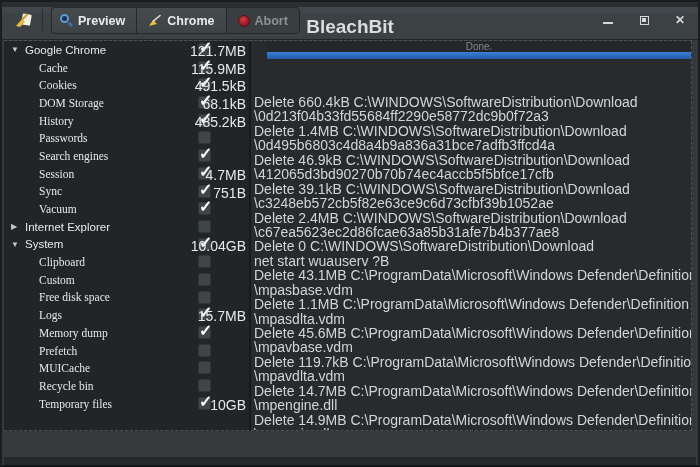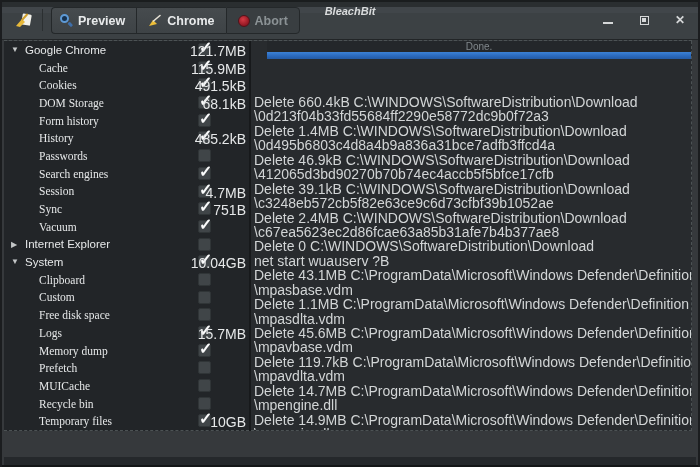--- a/index.html
+++ b/index.html
@@ -35,22 +35,22 @@
     position:absolute; left:8px; top:9px; width:5px; height:2.5px; background:#3f6ea8;
     transform:rotate(45deg); border-radius:1px;
   }
   .icon-clean { width:14px; height:13px; flex:none; }
   .icon-abort {
     width:12px; height:12px; border-radius:50%; flex:none;
     background:radial-gradient(circle at 40% 35%, #d43a44, #8c1420 75%);
     border:1px solid #51131a;
   }
   .hb-title {
-    position:absolute; left:50%; top:5px; transform:translateX(-50%);
-    color:#dadcdd; font-size:11px; font-weight:bold; white-space:nowrap;font-style:italic;
+    position:absolute; left:50%; top:16px; transform:translateX(-50%);
+    color:#dadcdd; font-size:19px; font-weight:bold; white-space:nowrap;
   }
   .win-controls { position:absolute; right:10px; top:0; height:40px; display:flex; align-items:center; gap:20px; }
   .wc { width:16px; height:16px; display:flex; align-items:center; justify-content:center; cursor:default; }
   .glyph-min { width:10px; height:2px; background:#d5d7d8; margin-top:6px; }
   .glyph-max { width:9px; height:9px; border:1px solid #d5d7d8; display:flex; align-items:center; justify-content:center; }
   .glyph-max i { display:block; width:4px; height:4px; background:#d5d7d8; }
   .glyph-close { color:#d5d7d8; font-size:12px; line-height:12px; font-weight:bold; }
   
   .content {
     position:absolute; left:2px; right:6px; top:40px; height:391px;
@@ -162,24 +162,20 @@
           <span class="tree-label lvl1">Cookies</span>
           <span class="cb checked"></span>
           <span class="size">491.5kB</span>
         </div>
         <div class="row">
           <span class="tree-label lvl1">DOM Storage</span>
           <span class="cb checked"></span>
           <span class="size">68.1kB</span>
         </div>
         <div class="row">
-          <span class="tree-label lvl1">Form history</span>
-          <span class="cb checked"></span>
-        </div>
-        <div class="row">
           <span class="tree-label lvl1">History</span>
           <span class="cb checked"></span>
           <span class="size">485.2kB</span>
         </div>
         <div class="row">
           <span class="tree-label lvl1">Passwords</span>
           <span class="cb"></span>
         </div>
         <div class="row">
           <span class="tree-label lvl1">Search engines</span>

